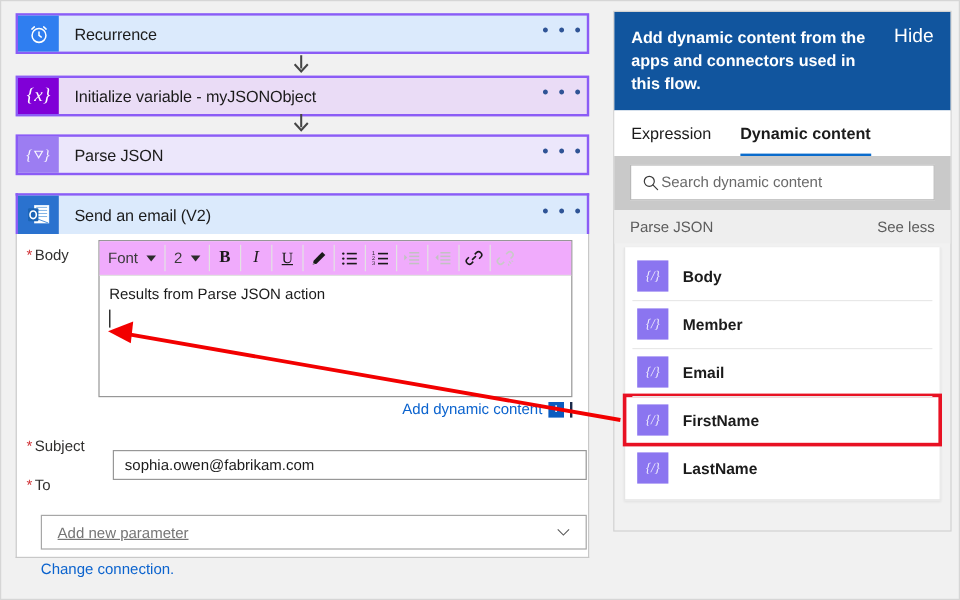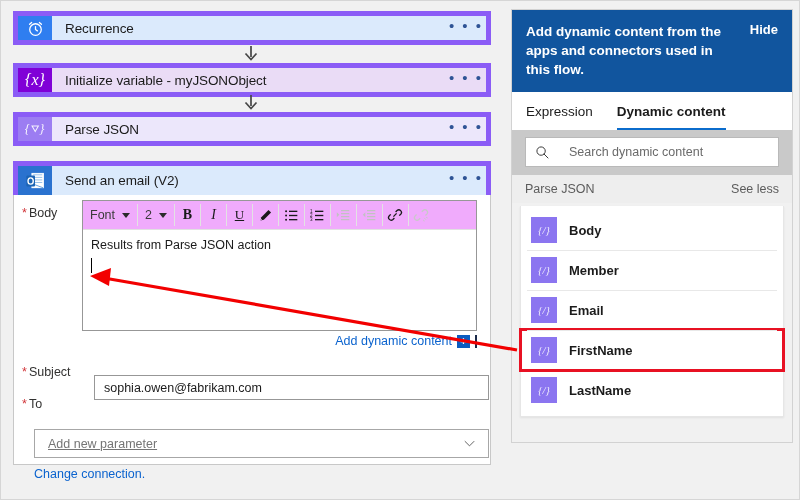--- a/index.html
+++ b/index.html
@@ -29,21 +29,21 @@
     width: 500px; height: 500px;
   }
 
   .flow-card {
     position: absolute;
     left: 12px;
     width: 478px;
     height: 34px;
     display: flex;
     align-items: stretch;
-    border: 5px solid #8b5cf6;
+    border: 2px solid #8b5cf6;
     box-sizing: border-box;
     background: #dbeafc;
   }
   .flow-card .icon-box {
     width: 34px;
     flex: 0 0 34px;
     display: flex;
     align-items: center;
     justify-content: center;
     color: #ffffff;
@@ -289,22 +289,22 @@
     justify-content: space-between;
     gap: 8px;
   }
   #dc-header-title {
     font-size: 13.5px;
     font-weight: bold;
     line-height: 1.42;
     max-width: 205px;
   }
   #dc-hide {
-    font-size: 13px;
-    font-weight: bold;
+    font-size: 16px;
+    font-weight: normal;
     cursor: pointer;
     white-space: nowrap;
   }
   #dc-tabs {
     background: #fff;
     display: flex;
     align-items: stretch;
     height: 38px;
     padding-left: 14px;
     gap: 24px;
@@ -332,21 +332,21 @@
     background: #c9c9c9;
     padding: 7px 13px 8px 13px;
   }
   #dc-search {
     background: #fff;
     border: 1px solid #b9b9b9;
     box-sizing: border-box;
     height: 30px;
     display: flex;
     align-items: center;
-    gap: 19px;
+    gap: 1px;
     padding-left: 9px;
   }
   #dc-search-placeholder {
     font-size: 12.5px;
     color: #6a6a6a;
   }
   #dc-section-head {
     background: #eeeeee;
     height: 28px;
     display: flex;

